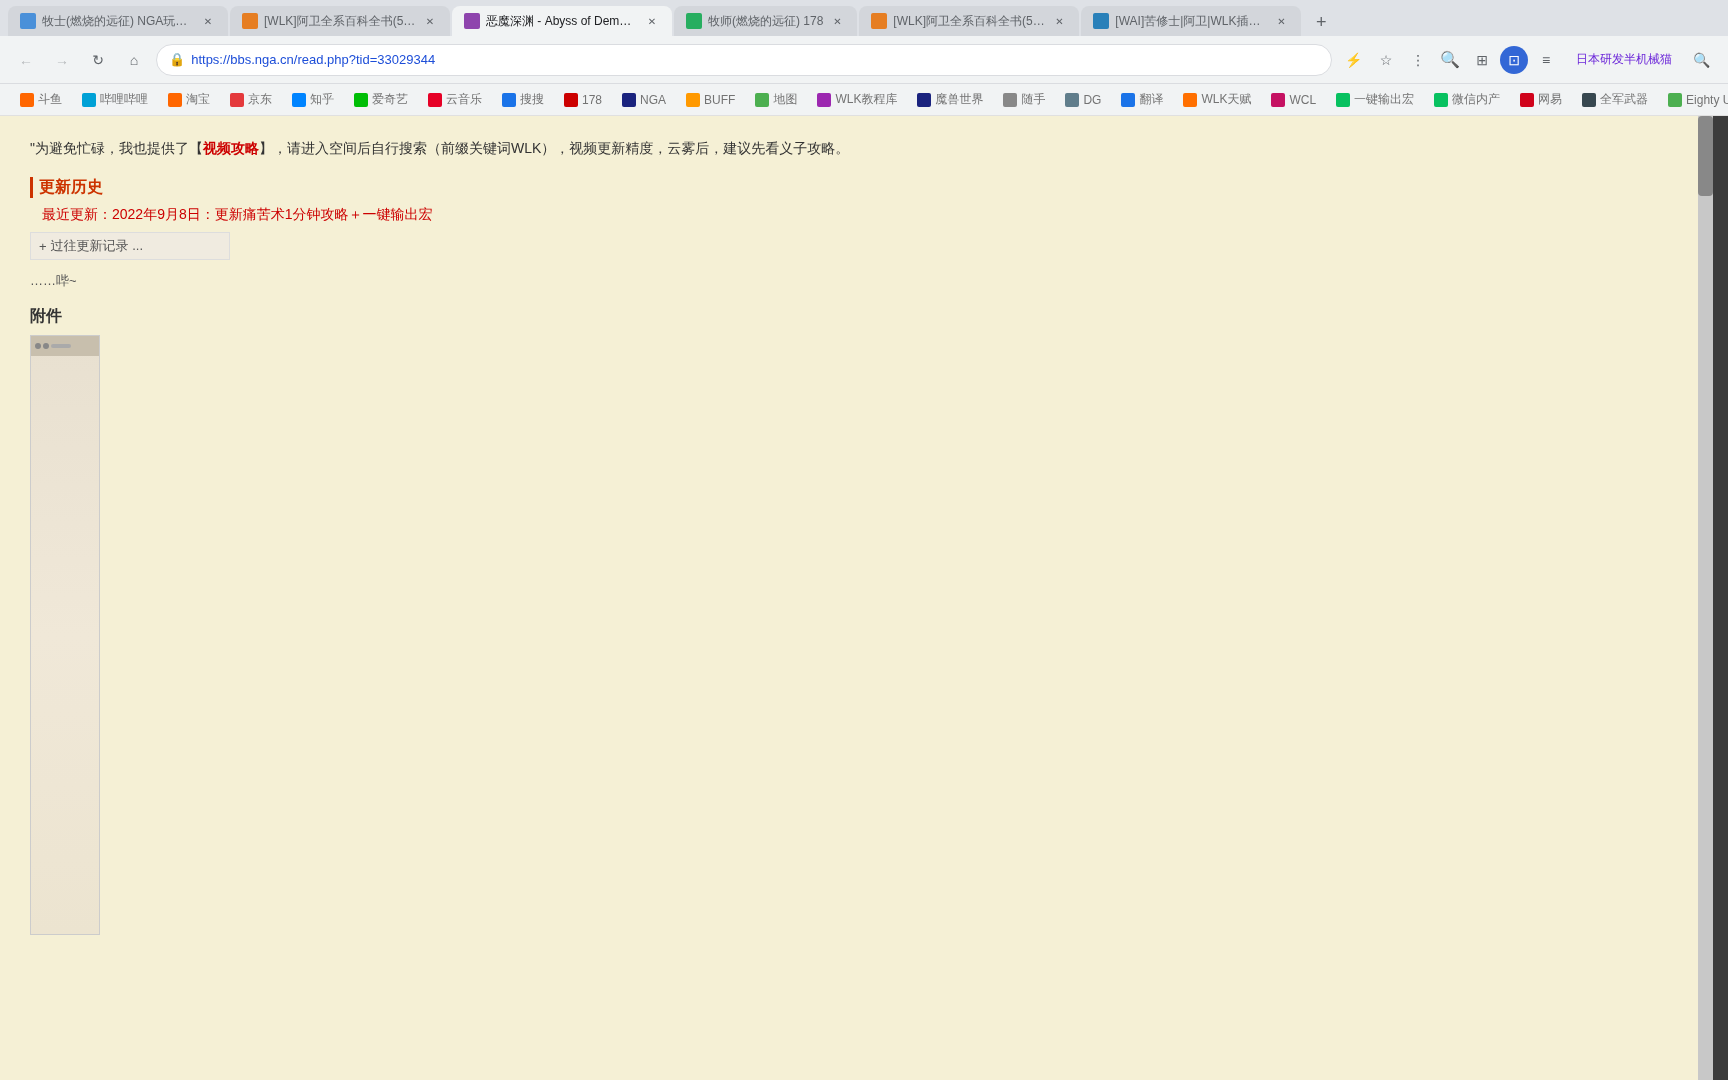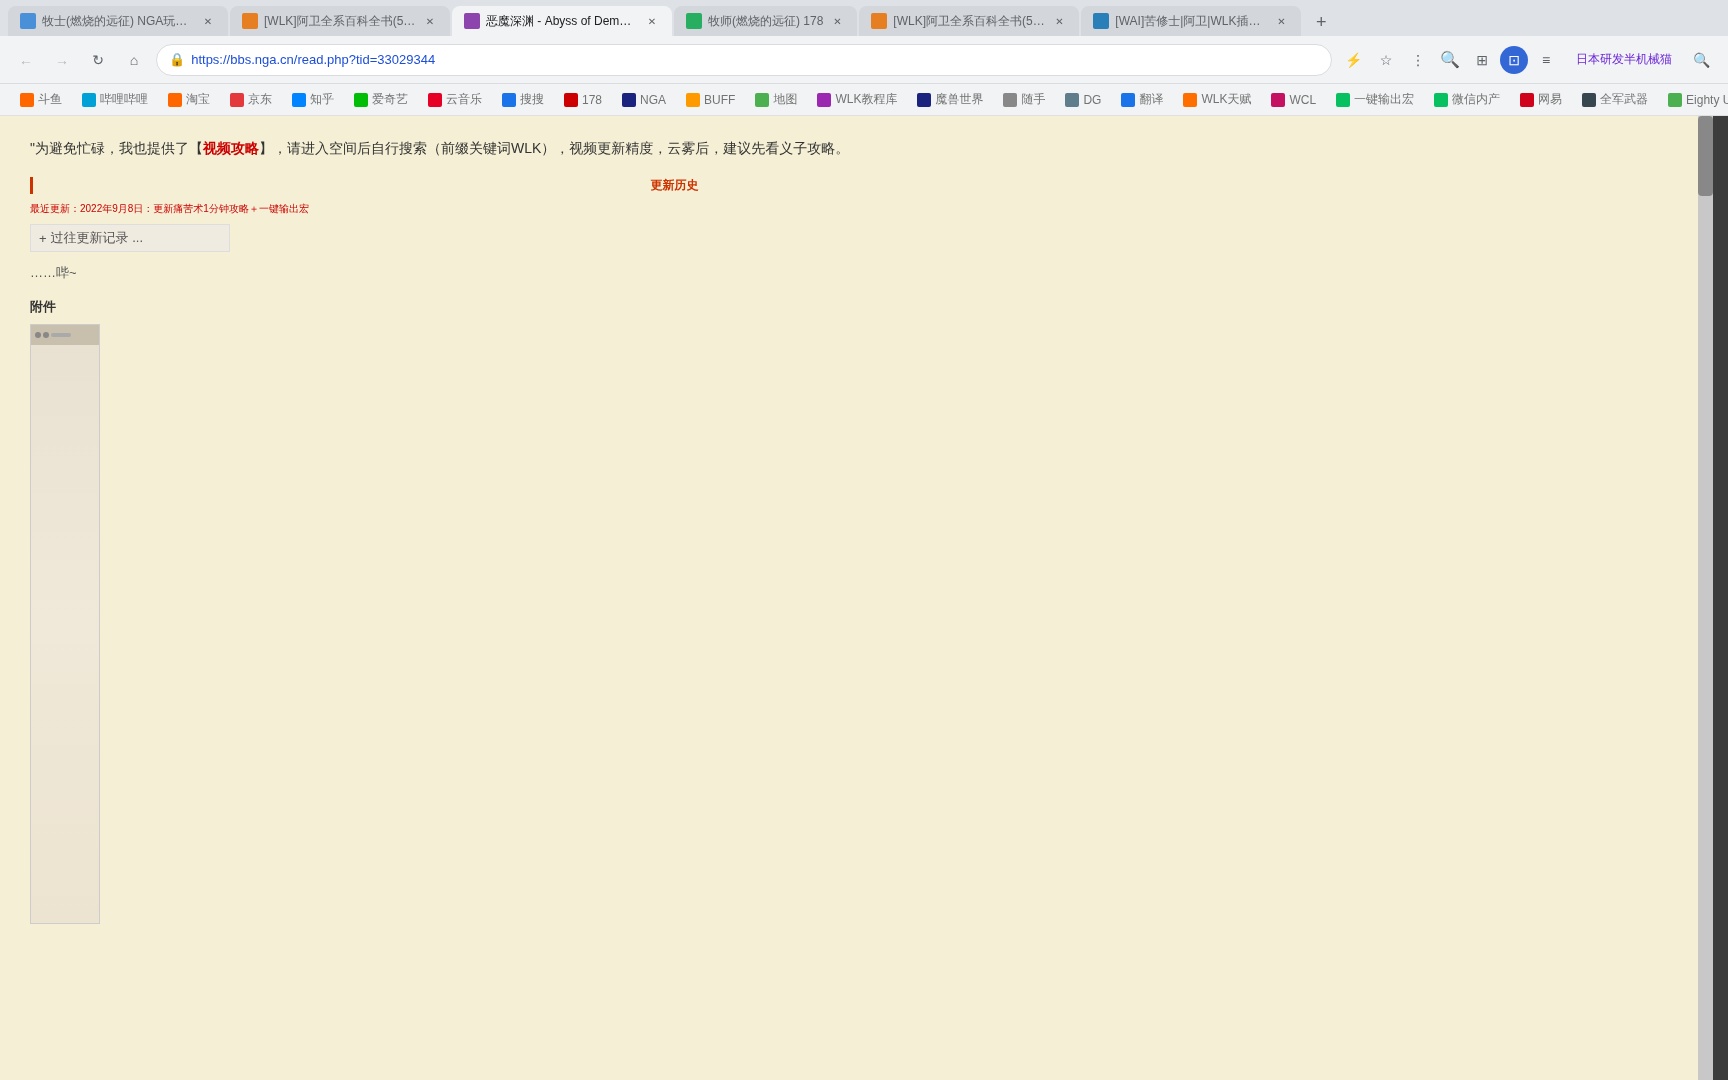--- a/index.html
+++ b/index.html
@@ -194,32 +194,31 @@
     }
 
     .author-line {
       color: #333;
       font-size: 14px;
       margin: 10px 0 20px 0;
     }
 
     .section-title {
       color: #cc3300;
-      font-size: 12px;
+      font-size: 16px;
       font-weight: bold;
       margin: 16px 0 8px 0;
       border-left: 3px solid #cc3300;
       padding-left: 6px;
-      text-align: center;
     }
 
     .update-latest {
       color: #c00;
-      font-size: 10px;
-      margin: 8px 0;
+      font-size: 14px;
+      margin: 8px 12px;
     }
 
     .update-history-toggle {
       display: flex;
       align-items: center;
       gap: 4px;
       font-size: 13px;
       color: #555;
       cursor: pointer;
       padding: 4px 0;
@@ -231,21 +230,21 @@
     }
 
     .ellipsis-text {
       color: #555;
       font-size: 13px;
       margin: 12px 0;
     }
 
     .attachment-title {
       color: #333;
-      font-size: 13px;
+      font-size: 16px;
       font-weight: bold;
       margin: 16px 0 8px 0;
     }
 
     .attachment-image-container {
       display: flex;
       gap: 10px;
     }
 
     .attachment-thumb {

